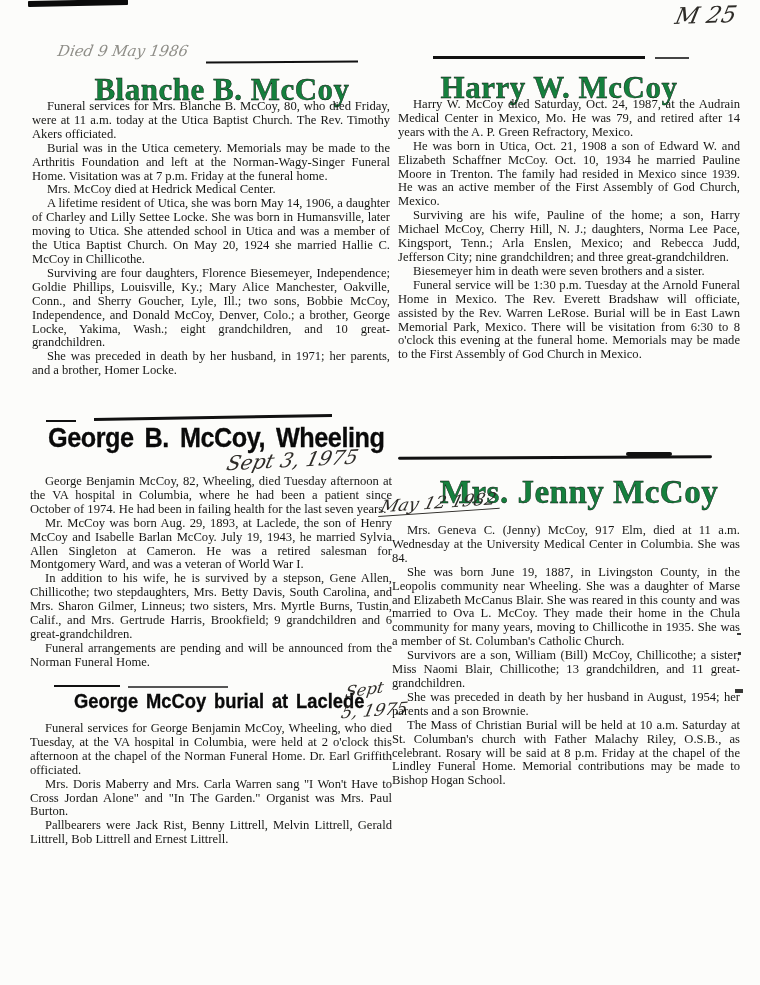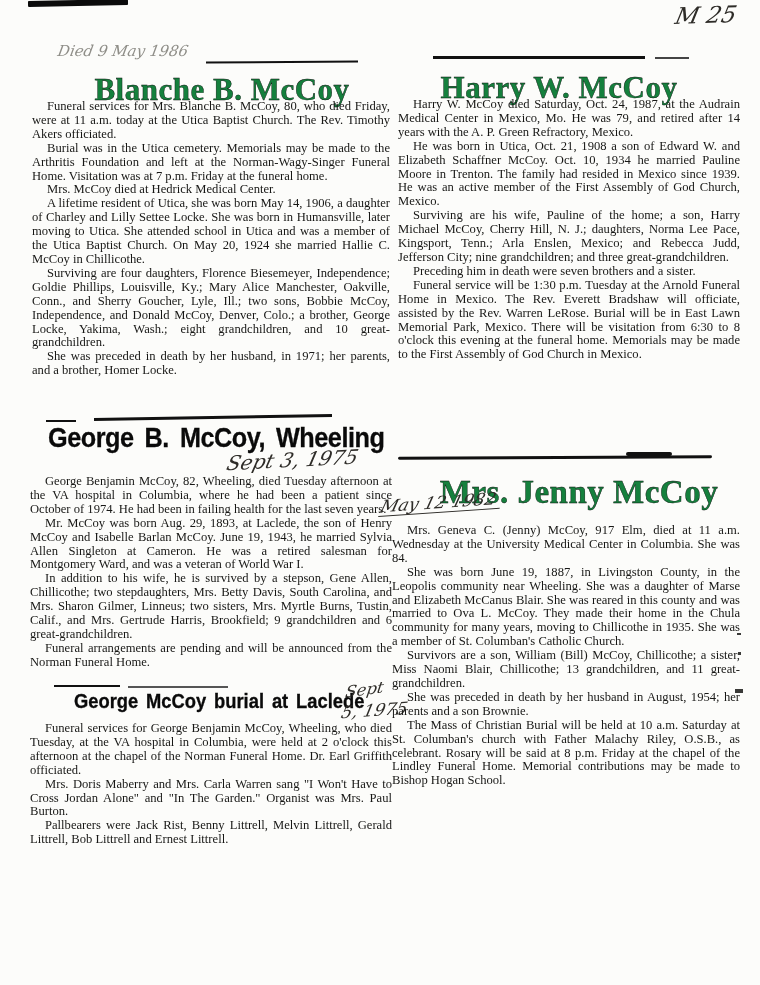--- a/index.html
+++ b/index.html
@@ -64,33 +64,33 @@
 </article>
 
 <article class="clip" style="left:397px;top:50px;width:346px;">
   <div class="rule" style="left:36px;top:6px;width:212px;height:2.5px;"></div>
   <div class="rule" style="left:258px;top:7px;width:34px;height:1.5px;background:#444;"></div>
   <h1 class="head-serif" style="position:absolute;left:30px;top:8px;width:240px;font-size:31px;">Harry W. McCoy</h1>
   <div class="copy" style="position:absolute;left:1px;top:48px;width:342px;">
     <p>Harry W. McCoy died Saturday, Oct. 24, 1987, at the Audrain Medical Center in Mexico, Mo. He was 79, and retired after 14 years with the A. P. Green Refractory, Mexico.</p>
     <p>He was born in Utica, Oct. 21, 1908 a son of Edward W. and Elizabeth Schaffner McCoy. Oct. 10, 1934 he married Pauline Moore in Trenton. The family had resided in Mexico since 1939. He was an active member of the First Assembly of God Church, Mexico.</p>
     <p>Surviving are his wife, Pauline of the home; a son, Harry Michael McCoy, Cherry Hill, N. J.; daughters, Norma Lee Pace, Kingsport, Tenn.; Arla Enslen, Mexico; and Rebecca Judd, Jefferson City; nine grandchildren; and three great-grandchildren.</p>
-    <p>Preceding him in death were seven brothers and a sister.</p>
+    <p>Biesemeyer him in death were seven brothers and a sister.</p>
     <p>Funeral service will be 1:30 p.m. Tuesday at the Arnold Funeral Home in Mexico. The Rev. Everett Bradshaw will officiate, assisted by the Rev. Warren LeRose. Burial will be in East Lawn Memorial Park, Mexico. There will be visitation from 6:30 to 8 o'clock this evening at the funeral home. Memorials may be made to the First Assembly of God Church in Mexico.</p>
   </div>
 </article>
 
 <article class="clip" style="left:30px;top:400px;width:365px;">
   <div class="rule" style="left:16px;top:20px;width:30px;height:2px;"></div>
   <div class="rule" style="left:64px;top:16px;width:238px;height:2.5px;transform:rotate(-1deg);"></div>
   <h1 class="head-sans" style="position:absolute;left:18px;top:22px;font-size:28px;word-spacing:5px;letter-spacing:-0.5px;transform:scaleX(0.90);transform-origin:left top;">George B. McCoy, Wheeling</h1>
   <div class="hand dark" style="left:198px;top:48px;font-size:20px;transform:skewX(-16deg) rotate(-3deg);">Sept 3, 1975</div>
   <div class="copy" style="position:absolute;left:0px;top:75px;width:362px;">
     <p>George Benjamin McCoy, 82, Wheeling, died Tuesday afternoon at the VA hospital in Columbia, where he had been a patient since October of 1974. He had been in failing health for the last seven years.</p>
-    <p>Mr. McCoy was born Aug. 29, 1893, at Laclede, the son of Henry McCoy and Isabelle Barlan McCoy. June 19, 1943, he married Sylvia Allen Singleton at Cameron. He was a retired salesman for Montgomery Ward, and was a veteran of World War I.</p>
+    <p>Mr. McCoy was born Aug. 29, 1893, at Laclede, the son of Henry McCoy and Isabelle Barlan McCoy. July 19, 1943, he married Sylvia Allen Singleton at Cameron. He was a retired salesman for Montgomery Ward, and was a veteran of World War I.</p>
     <p>In addition to his wife, he is survived by a stepson, Gene Allen, Chillicothe; two stepdaughters, Mrs. Betty Davis, South Carolina, and Mrs. Sharon Gilmer, Linneus; two sisters, Mrs. Myrtle Burns, Tustin, Calif., and Mrs. Gertrude Harris, Brookfield; 9 grandchildren and 6 great-grandchildren.</p>
     <p>Funeral arrangements are pending and will be announced from the Norman Funeral Home.</p>
   </div>
 </article>
 
 <article class="clip" style="left:30px;top:680px;width:365px;">
   <div class="rule" style="left:24px;top:5px;width:66px;height:2px;"></div>
   <div class="rule" style="left:98px;top:6px;width:100px;height:1.5px;background:#555;"></div>
   <h2 class="head-sans" style="position:absolute;left:44px;top:10px;font-size:19.5px;word-spacing:3px;transform:scaleX(0.94);transform-origin:left top;">George McCoy burial at Laclede</h2>
   <div class="hand dark" style="left:316px;top:0px;font-size:16px;transform:skewX(-16deg) rotate(-8deg);">Sept</div>

